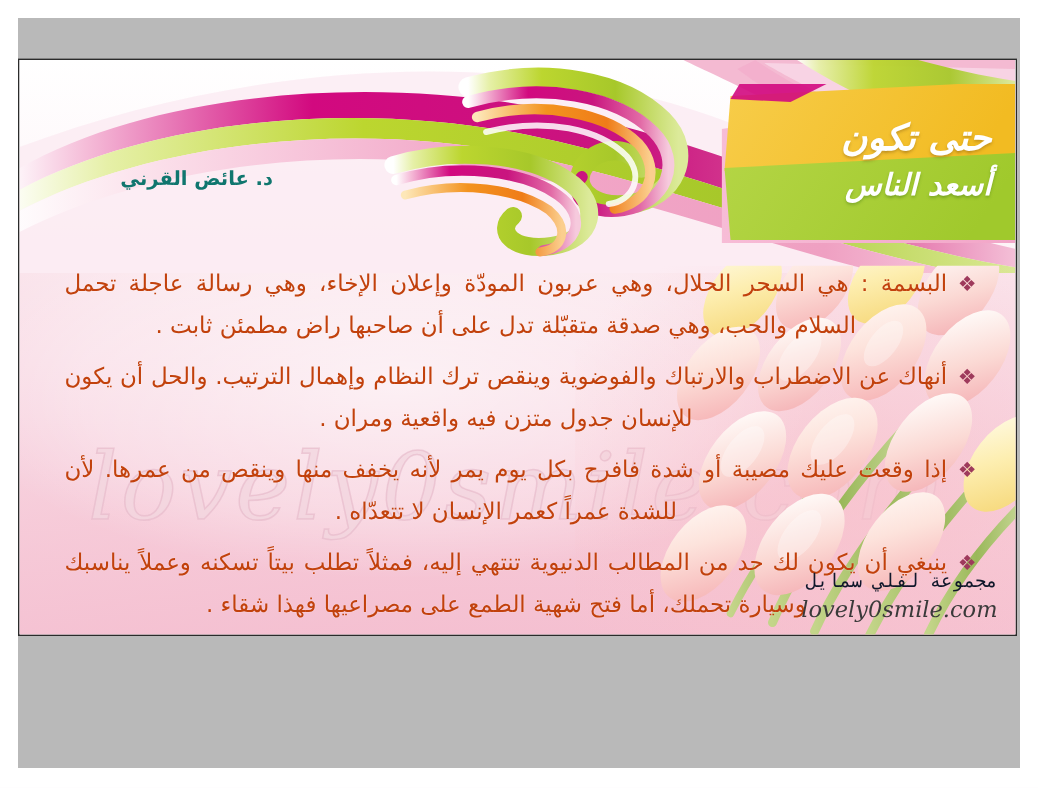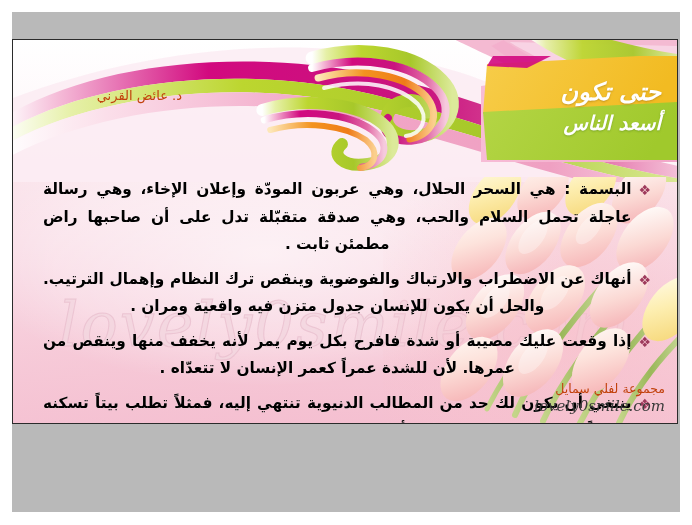--- a/index.html
+++ b/index.html
@@ -69,22 +69,22 @@
     letter-spacing:.5px;
     text-shadow:0 1px 2px rgba(120,80,20,.35);
     white-space:nowrap;
     direction:rtl;
   }
   #title-line1{top:22px;font-size:24px;}
   #title-line2{top:55px;font-size:20px;text-shadow:0 1px 2px rgba(60,110,20,.35);}
 
   
   #author-name{
-    position:absolute;right:495px;top:48px;
-    color:#c2410c;font-size:13px;font-weight:normal;
+    position:absolute;right:495px;top:72px;
+    color:#0f766e;font-size:13px;font-weight:bold;
     direction:rtl;white-space:nowrap;
     letter-spacing:.3px;
   }
 
   
   #watermark{
     position:absolute;left:0;right:0;top:248px;
     text-align:center;
     font-family:"DejaVu Serif","Liberation Serif",serif;
     font-style:italic;font-size:62px;
@@ -119,38 +119,38 @@
     flex:0 0 auto;
     color:#9e3a5c;
     font-size:14px;
     line-height:27px;
     margin-left:7px;
     margin-top:1px;
     user-select:none;
   }
   .bullet-text{
     flex:1 1 auto;
-    color:#000000;
+    color:#c2410c;
     font-size:15.3px;
     line-height:27.5px;
-    font-weight:bold;
+    font-weight:normal;
     text-align:justify;
     text-align-last:center;
     direction:rtl;
     text-shadow:0 0 1px rgba(255,255,255,.55);
   }
 
   
   #footer{
     position:absolute;right:12px;bottom:8px;
     text-align:right;direction:rtl;
   }
   #footer-ar{
-    color:#c2410c;font-size:12.5px;line-height:15px;
-    direction:rtl;letter-spacing:.4px;
+    color:#0f172a;font-size:12.5px;line-height:15px;
+    direction:rtl;letter-spacing:.4px;font-family:Liberation Mono, monospace;
   }
   #footer-url{
     color:#3a3a3a;font-size:15px;line-height:18px;
     font-family:"DejaVu Serif","Liberation Serif",serif;
     font-style:italic;direction:ltr;text-align:left;
     margin-top:1px;
   }
 </style>
 </head>
 <body>

